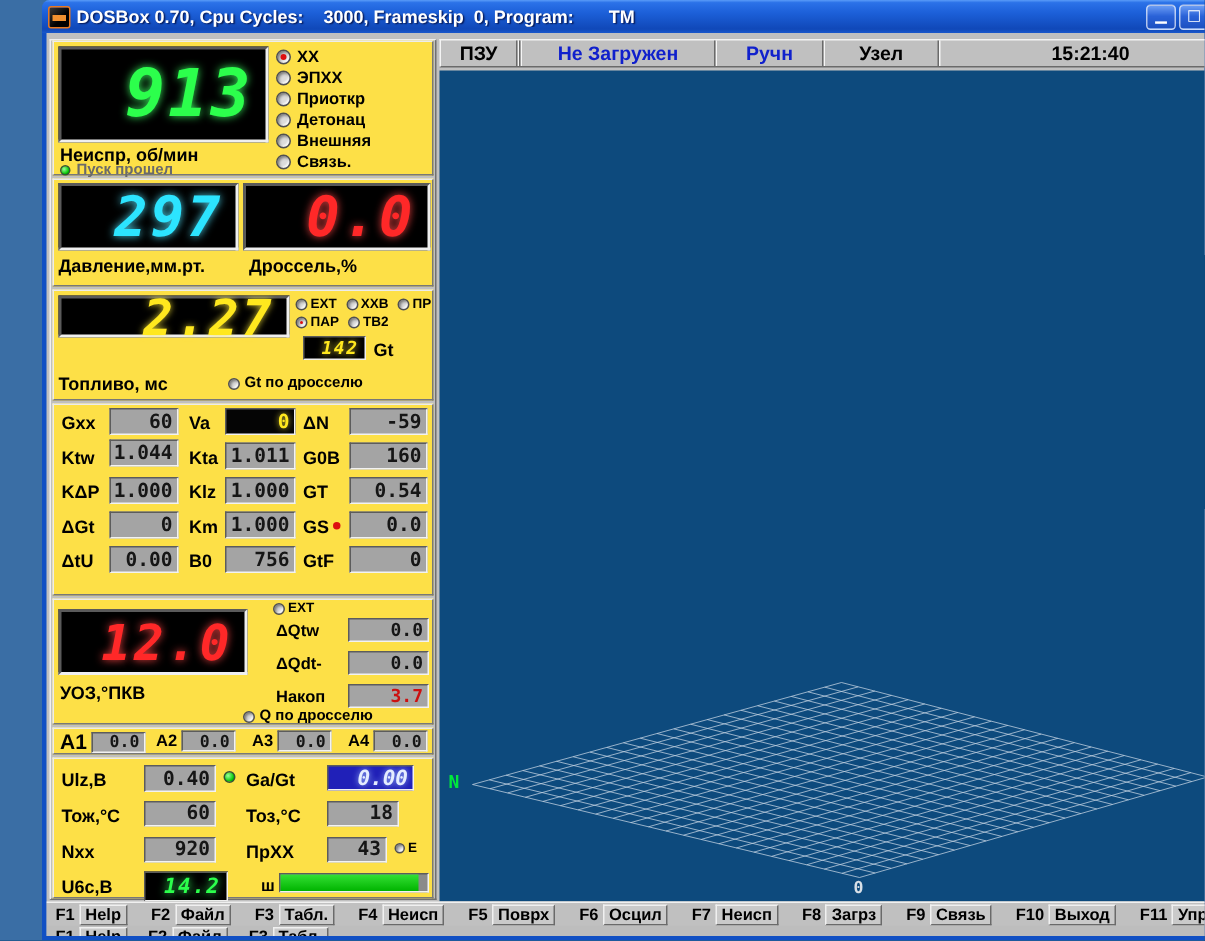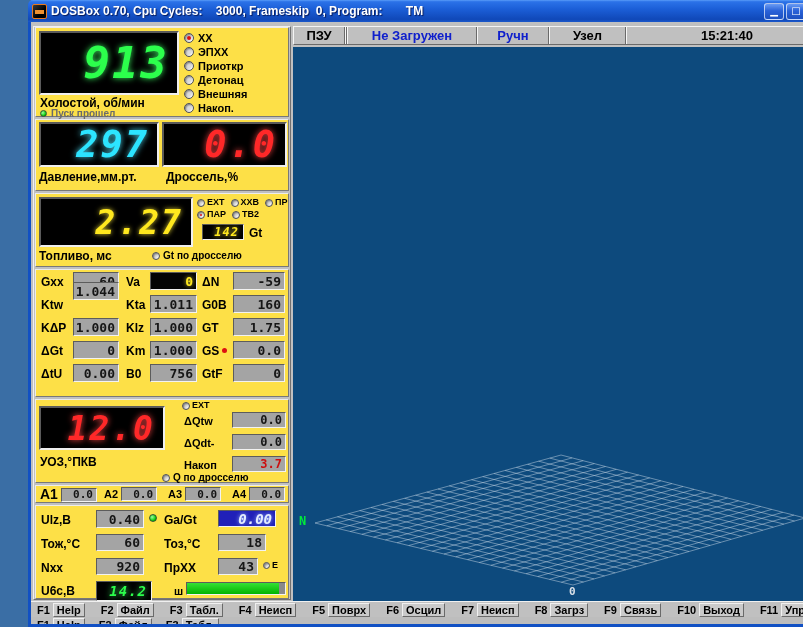--- a/index.html
+++ b/index.html
@@ -109,21 +109,21 @@
         </div>
     </div>
   </div>
 
   <div class="screen">
 
     <div class="panel">
 
       <div class="section" style="top:0;height:90px">
         <div class="screenbox seg seg-green abs" style="left:3px;top:3px;width:140px;height:64px;font-size:44px">913</div>
-        <span class="lbl abs" style="left:4px;top:69px">Холостой, об/мин</span>
+        <span class="lbl abs" style="left:4px;top:69px">Неиспр, об/мин</span>
         <div class="abs inline-flex" style="left:4px;top:80px">
           <span class="led-green tiny"></span>
           <span class="status-text">Пуск прошел</span>
         </div>
         <div class="abs" style="left:148px;top:3px">
           <div class="mode-row">
             <span class="radio on"></span>
             <span class="lbl" style="font-size:11px">XX</span>
           </div>
           <div class="mode-row">
@@ -137,34 +137,34 @@
           <div class="mode-row">
             <span class="radio"></span>
             <span class="lbl" style="font-size:11px">Детонац</span>
           </div>
           <div class="mode-row">
             <span class="radio"></span>
             <span class="lbl" style="font-size:11px">Внешняя</span>
           </div>
           <div class="mode-row">
             <span class="radio"></span>
-            <span class="lbl" style="font-size:11px">Накоп.</span>
+            <span class="lbl" style="font-size:11px">Связь.</span>
           </div>
         </div>
       </div>
 
       <div class="section" style="top:92px;height:72px">
         <div class="screenbox seg seg-cyan abs" style="left:3px;top:2px;width:120px;height:45px;font-size:37px">297</div>
         <div class="screenbox seg seg-red abs" style="left:126px;top:2px;width:125px;height:45px;font-size:37px">0.0</div>
         <span class="lbl abs" style="left:3px;top:51px">Давление,мм.рт.</span>
         <span class="lbl abs" style="left:130px;top:51px">Дроссель,%</span>
       </div>
 
       <div class="section" style="top:166px;height:74px">
-        <div class="screenbox seg seg-yellow abs" style="left:3px;top:3px;width:154px;height:50px;font-size:33px">2.27</div>
+        <div class="screenbox seg seg-yellow abs" style="left:3px;top:3px;width:154px;height:28px;font-size:33px">2.27</div>
         <div class="abs inline-flex" style="left:161px;top:4px;gap:6px">
           <span class="inline-flex" style="gap:2px">
             <span class="radio sm"></span>
             <span class="lbl" style="font-size:9px">EXT</span>
           </span>
           <span class="inline-flex" style="gap:2px">
             <span class="radio sm"></span>
             <span class="lbl" style="font-size:9px">XXB</span>
           </span>
           <span class="inline-flex" style="gap:2px">
@@ -194,32 +194,32 @@
       <div class="section" style="top:242px;height:128px">
 
         <span class="lbl abs" style="left:5px;top:6px">Gxx</span>
         <span class="lcd abs" style="left:37px;top:2px;width:46px;height:18px">60</span>
         <span class="lbl abs" style="left:90px;top:6px">Va</span>
         <span class="lcd led-yellow abs" style="left:114px;top:2px;width:47px;height:18px">0</span>
         <span class="lbl abs" style="left:166px;top:6px">ΔN</span>
         <span class="lcd abs" style="left:197px;top:2px;width:52px;height:18px">-59</span>
 
         <span class="lbl abs" style="left:5px;top:29px">Ktw</span>
-        <span class="lcd abs" style="left:37px;top:12px;width:46px;height:18px">1.044</span>
+        <span class="lcd abs" style="left:37px;top:23px;width:46px;height:18px">1.044</span>
         <span class="lbl abs" style="left:90px;top:29px">Kta</span>
         <span class="lcd abs" style="left:114px;top:25px;width:47px;height:18px">1.011</span>
         <span class="lbl abs" style="left:166px;top:29px">G0B</span>
         <span class="lcd abs" style="left:197px;top:25px;width:52px;height:18px">160</span>
 
         <span class="lbl abs" style="left:5px;top:52px">KΔP</span>
         <span class="lcd abs" style="left:37px;top:48px;width:46px;height:18px">1.000</span>
         <span class="lbl abs" style="left:90px;top:52px">Klz</span>
         <span class="lcd abs" style="left:114px;top:48px;width:47px;height:18px">1.000</span>
         <span class="lbl abs" style="left:166px;top:52px">GT</span>
-        <span class="lcd abs" style="left:197px;top:48px;width:52px;height:18px">1.75</span>
+        <span class="lcd abs" style="left:197px;top:48px;width:52px;height:18px">0.54</span>
 
         <span class="lbl abs" style="left:5px;top:75px">ΔGt</span>
         <span class="lcd abs" style="left:37px;top:71px;width:46px;height:18px">0</span>
         <span class="lbl abs" style="left:90px;top:75px">Km</span>
         <span class="lcd abs" style="left:114px;top:71px;width:47px;height:18px">1.000</span>
         <span class="lbl abs" style="left:166px;top:75px">GS</span>
         <span class="dot-red abs" style="left:186px;top:78px"></span>
         <span class="lcd abs" style="left:197px;top:71px;width:52px;height:18px">0.0</span>
 
         <span class="lbl abs" style="left:5px;top:98px">ΔtU</span>

